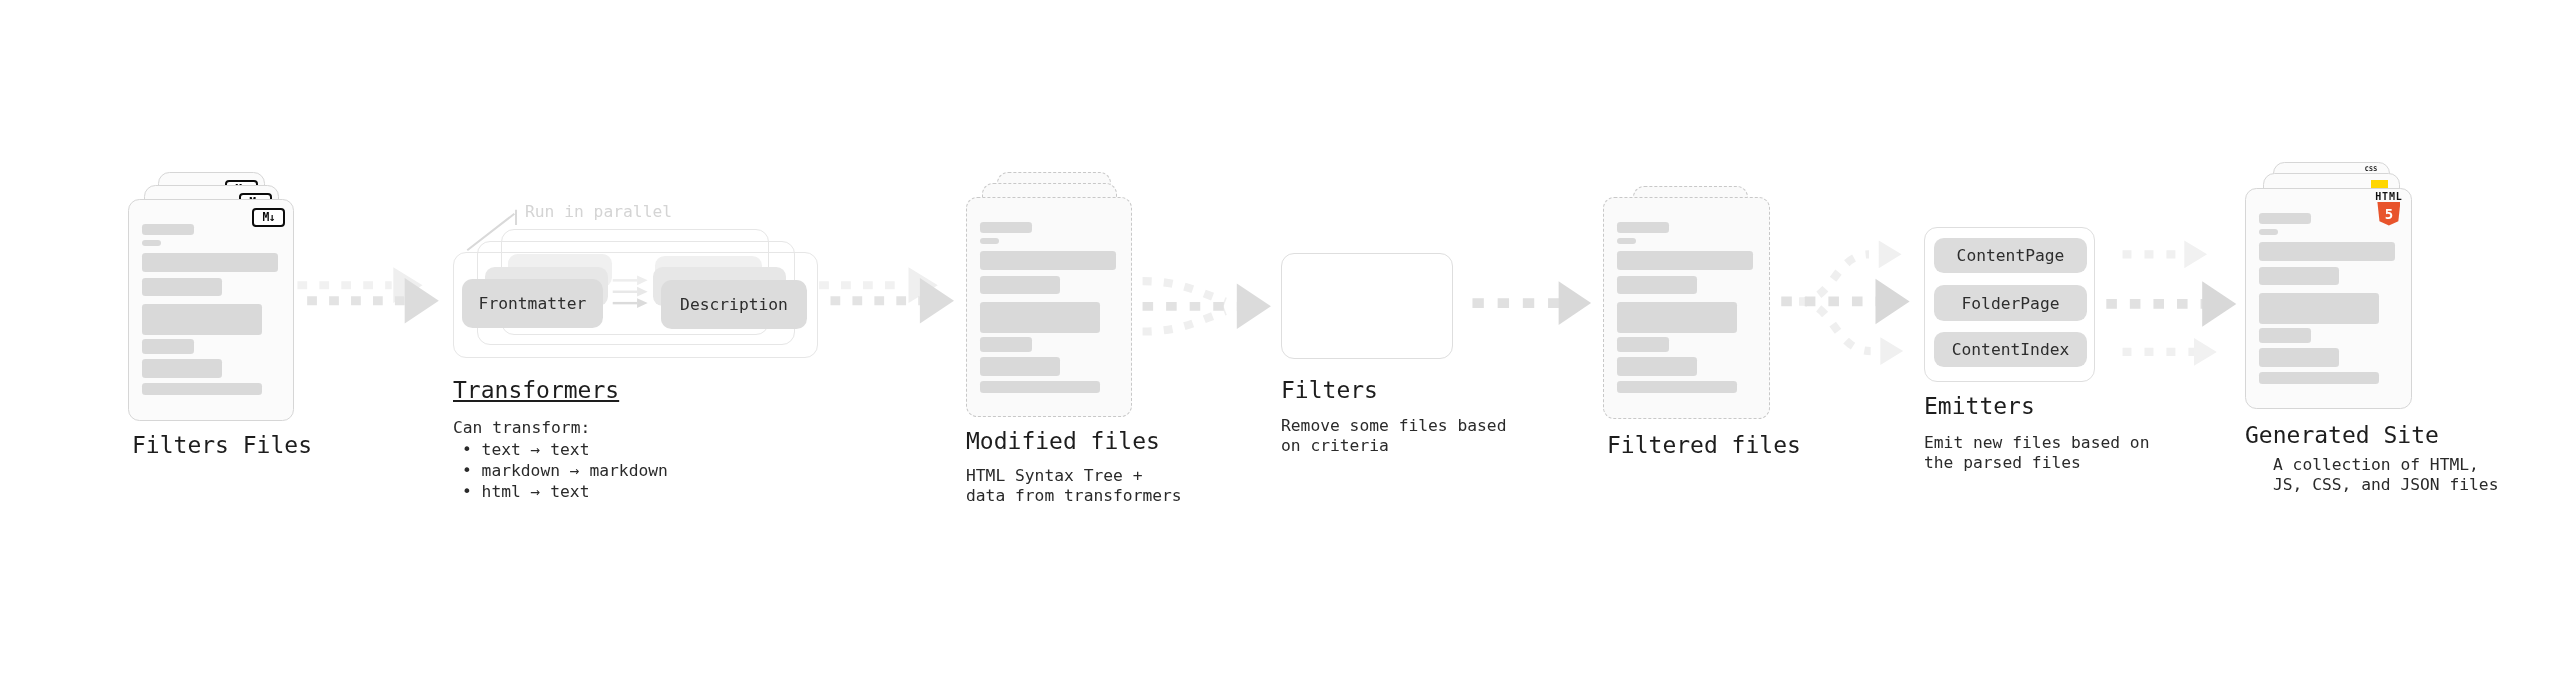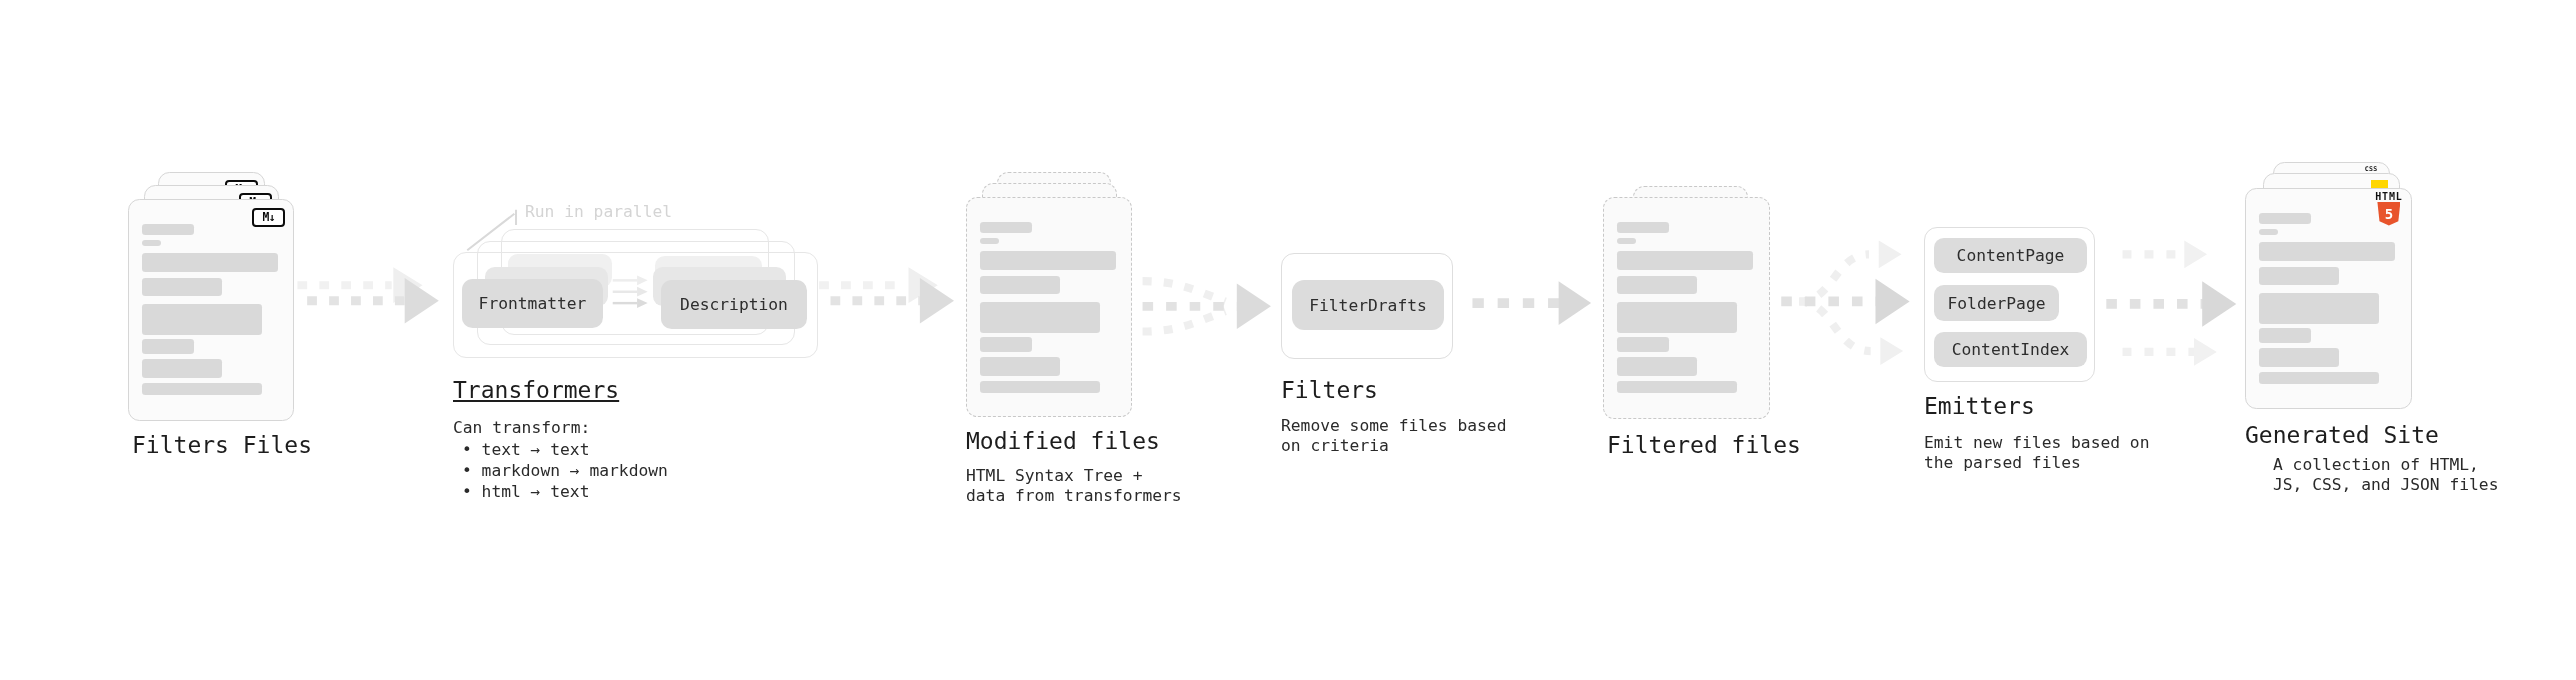--- a/index.html
+++ b/index.html
@@ -190,21 +190,20 @@
       </div>
     <div class="label" style="left:966px;top:428px;">Modified files</div>
     <div class="desc" style="left:966px;top:466px;line-height:19.5px;">
       <div>HTML Syntax Tree +</div>
       <div>data from transformers</div>
     </div>
   </div>
 
   <div class="layer">
     <div class="panel" style="left:1281px;top:253px;width:172px;height:106px;"></div>
-    <div class="node" style="left:1292px;top:280px;width:152px;height:50px;border-radius:12.2px;">FilterDrafts</div>
     <div class="label" style="left:1281px;top:377px;">Filters</div>
     <div class="desc" style="left:1281px;top:416px;">
       <div>Remove some files based</div>
       <div>on criteria</div>
     </div>
   </div>
 
   <div class="layer">
     <div class="doc-card dashed" style="left:1633px;top:186px;width:115px;height:57px;"></div>
     <div class="doc-card dashed" style="left:1603px;top:197px;width:167px;height:222px;"></div>
@@ -217,21 +216,21 @@
         <div class="bar" style="left: 14px; top: 140px; width: 52px; height: 14.6px;"></div>
         <div class="bar" style="left: 14px; top: 160px; width: 80px; height: 18.7px;"></div>
         <div class="bar" style="left: 14px; top: 184px; width: 120px; height: 12.2px;"></div>
       </div>
     <div class="label" style="left:1607px;top:432px;">Filtered files</div>
   </div>
 
   <div class="layer">
     <div class="panel" style="left:1924px;top:227px;width:171px;height:155px;"></div>
     <div class="node" style="left:1934px;top:238px;width:153px;height:35px;border-radius:9.8px;">ContentPage</div>
-    <div class="node" style="left:1934px;top:285px;width:125px;height:36px;border-radius:9.8px;">FolderPage</div>
+    <div class="node" style="left:1934px;top:285px;width:153px;height:36px;border-radius:9.8px;">FolderPage</div>
     <div class="node" style="left:1934px;top:332px;width:153px;height:35px;border-radius:9.8px;">ContentIndex</div>
     <div class="label" style="left:1924px;top:393px;">Emitters</div>
     <div class="desc" style="left:1924px;top:433px;">
       <div>Emit new files based on</div>
       <div>the parsed files</div>
     </div>
   </div>
 
   <div class="layer">
     <div class="doc-card" style="left:2273px;top:162px;width:117px;height:65px;">

